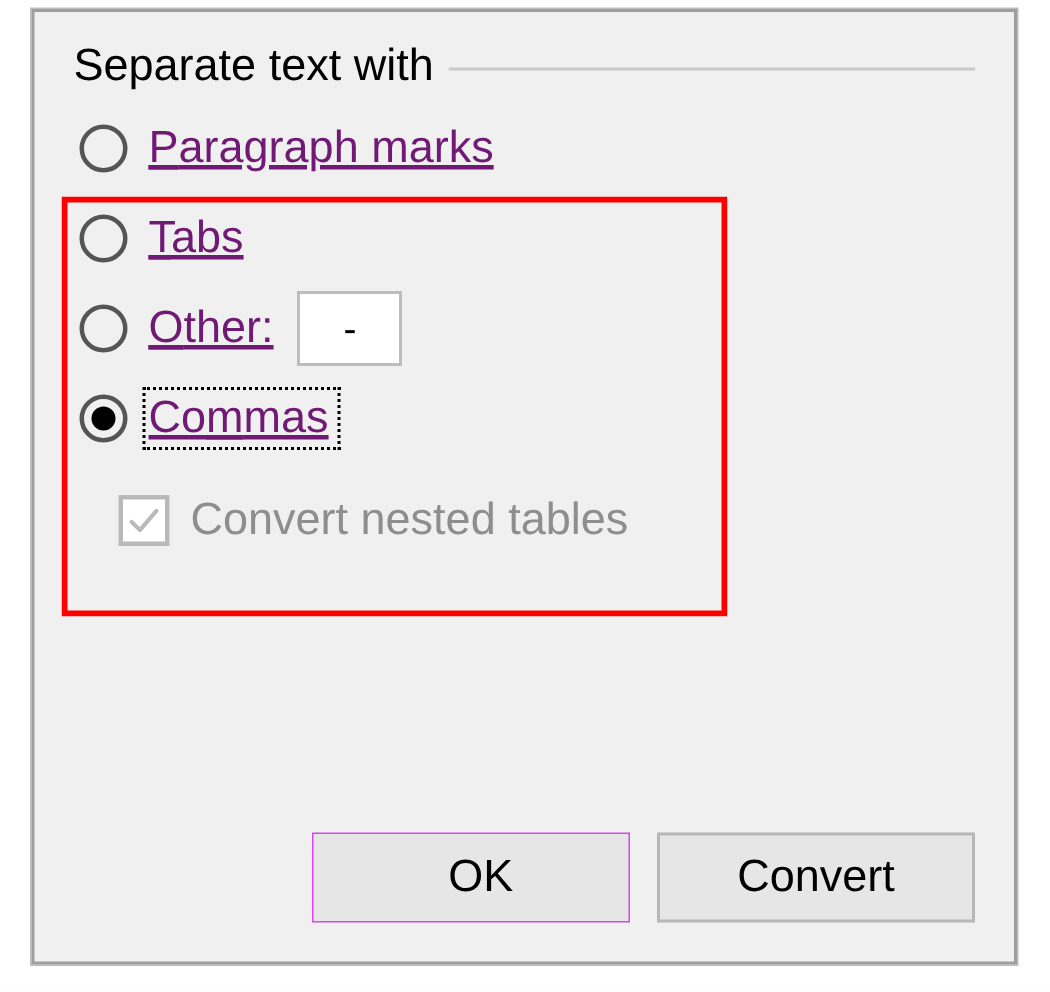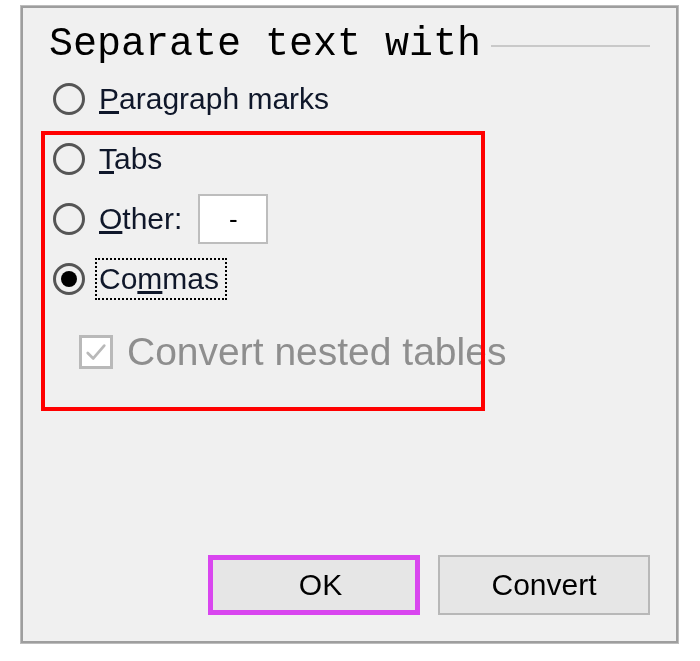--- a/index.html
+++ b/index.html
@@ -10,47 +10,47 @@
   .titlebar .title{font-size:31px;color:#000;}
   .titlebar .tb-btn{position:absolute;top:0;width:78px;height:70px;display:flex;align-items:center;justify-content:center;font-size:34px;color:#000;}
   .tb-help{right:78px;}
   .tb-close{right:0;}
   .tb-close svg{width:28px;height:28px;}
 
   .body{position:relative;padding:26px 26px 0 26px;}
 
   .groupbox{position:relative;}
   .group-row{display:flex;align-items:center;height:20px;}
-  .group-label{font-size:40px;color:#000;background:#f0f0f0;padding-right:10px;position:relative;z-index:1;font-family:Liberation Mono, monospace;}
+  .group-label{font-size:30px;color:#000;background:#f0f0f0;padding-right:10px;position:relative;z-index:1;}
   .group-line{flex:1;height:2px;background:#c9c9c9;margin-top:3px;}
 
   .options{margin-top:22px;margin-left:4px;}
   .opt{display:flex;align-items:center;margin:14px 0 14px 0;height:46px;}
 
   .radio{width:32px;height:32px;border-radius:50%;border:3px solid #555;flex:0 0 32px;margin-right:14px;position:relative;box-sizing:border-box;}
   .radio.checked::after{content:"";position:absolute;left:50%;top:50%;width:16px;height:16px;background:#000;border-radius:50%;transform:translate(-50%,-50%);}
 
   .opt-wrap{display:inline-flex;align-items:center;}
   .opt-wrap.focused{border:2px dotted #000;padding:2px 6px 2px 2px;margin-left:-4px;}
-  .opt-label{font-size:30px;color:#0f172a;}
+  .opt-label{font-size:30px;color:#701a75;text-decoration:underline;}
   .ul-P .accel-P{text-decoration:underline;}
   .ul-T .accel-T{text-decoration:underline;}
   .ul-m .accel-m{text-decoration:underline;}
   .ul-O .accel-O{text-decoration:underline;}
 
   .other-input{margin-left:16px;width:70px;height:50px;border:2px solid #bdbdbd;background:#fff;font-size:26px;text-align:center;box-sizing:border-box;}
 
   .nested{display:flex;align-items:center;margin:28px 0 0 30px;}
   .chk{width:28px;height:28px;border:3px solid #b9b9b9;background:#fff;flex:0 0 28px;margin-right:14px;display:flex;align-items:center;justify-content:center;}
   .chk svg{width:22px;height:22px;display:block;}
-  .nested-label{font-size:39px;color:#8e8e8e;}
+  .nested-label{font-size:30px;color:#8e8e8e;}
 
   .btnrow{position:absolute;bottom:26px;right:26px;display:flex;gap:18px;}
   .btn{width:212px;height:60px;background:#e6e6e6;border:2px solid #b8b8b8;display:flex;align-items:center;justify-content:center;font-size:30px;color:#000;box-sizing:border-box;}
-  .btn.default{border:5px solid #d946ef;padding-left:13px;}
+  .btn.default{border:1px solid #d946ef;padding-left:13px;}
 </style>
 </head>
 <body>
 
 <div class="stage">
 
   <div class="dialog">
 
 
     <div class="body">

